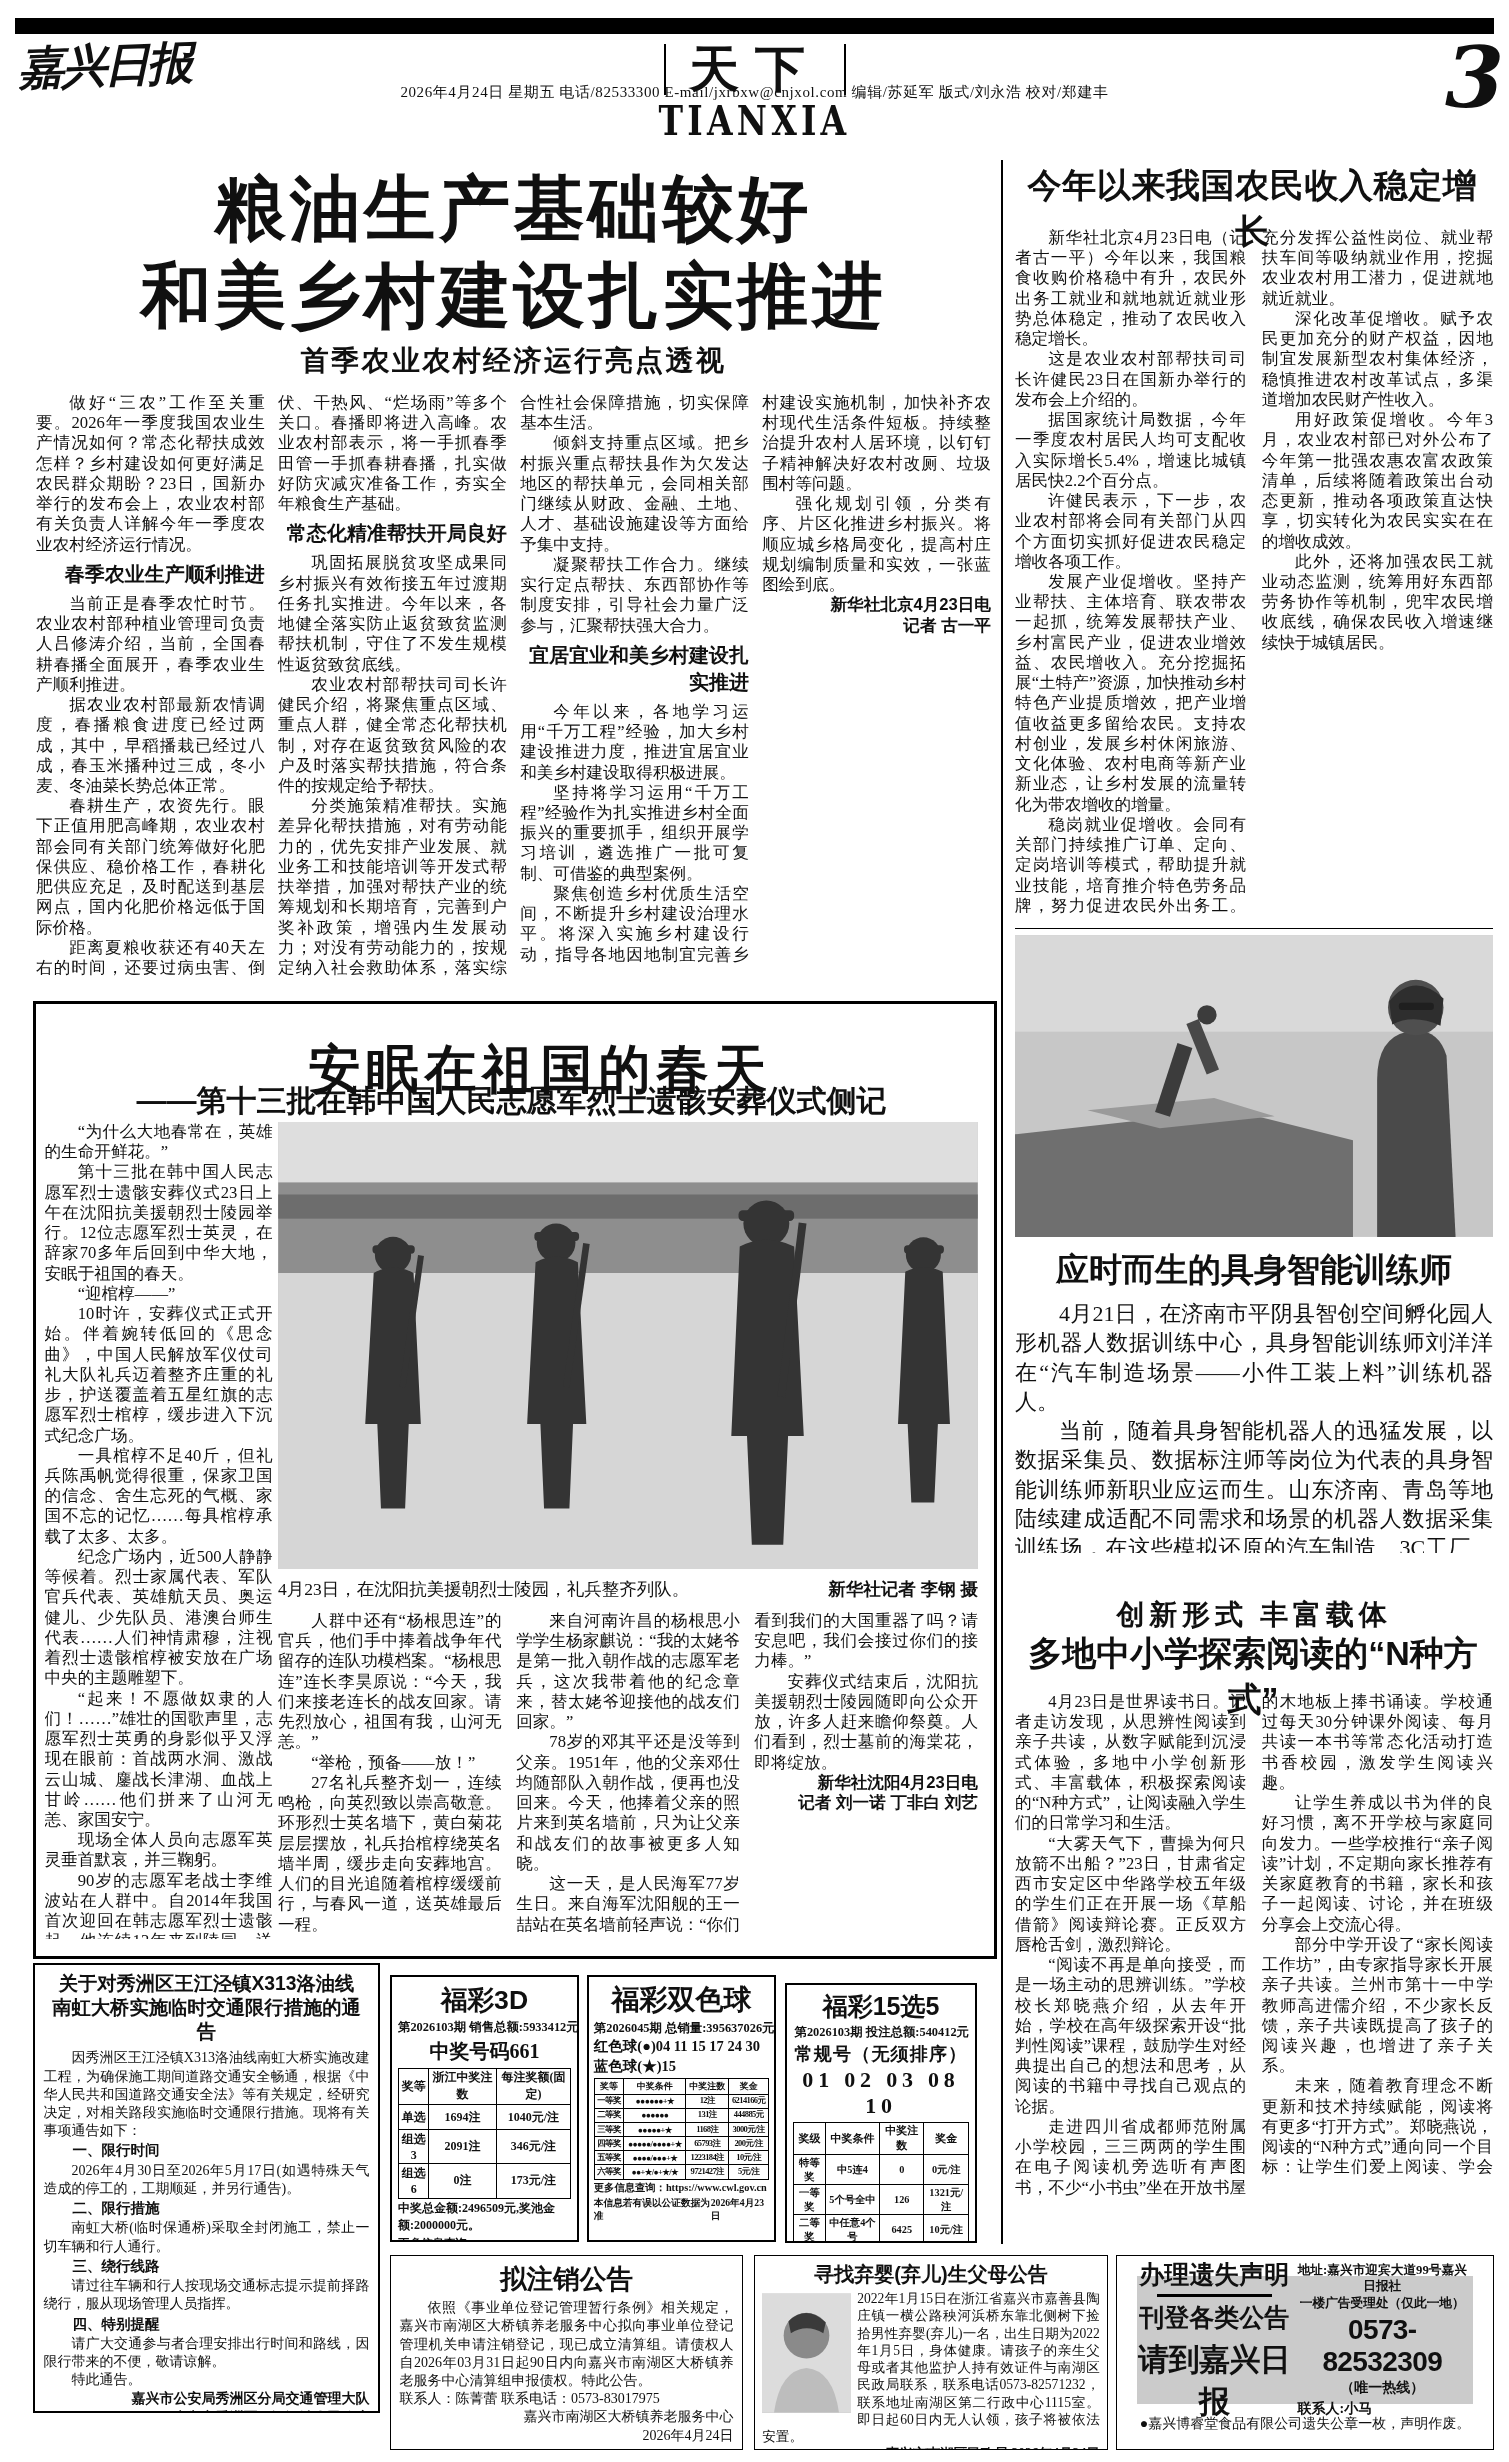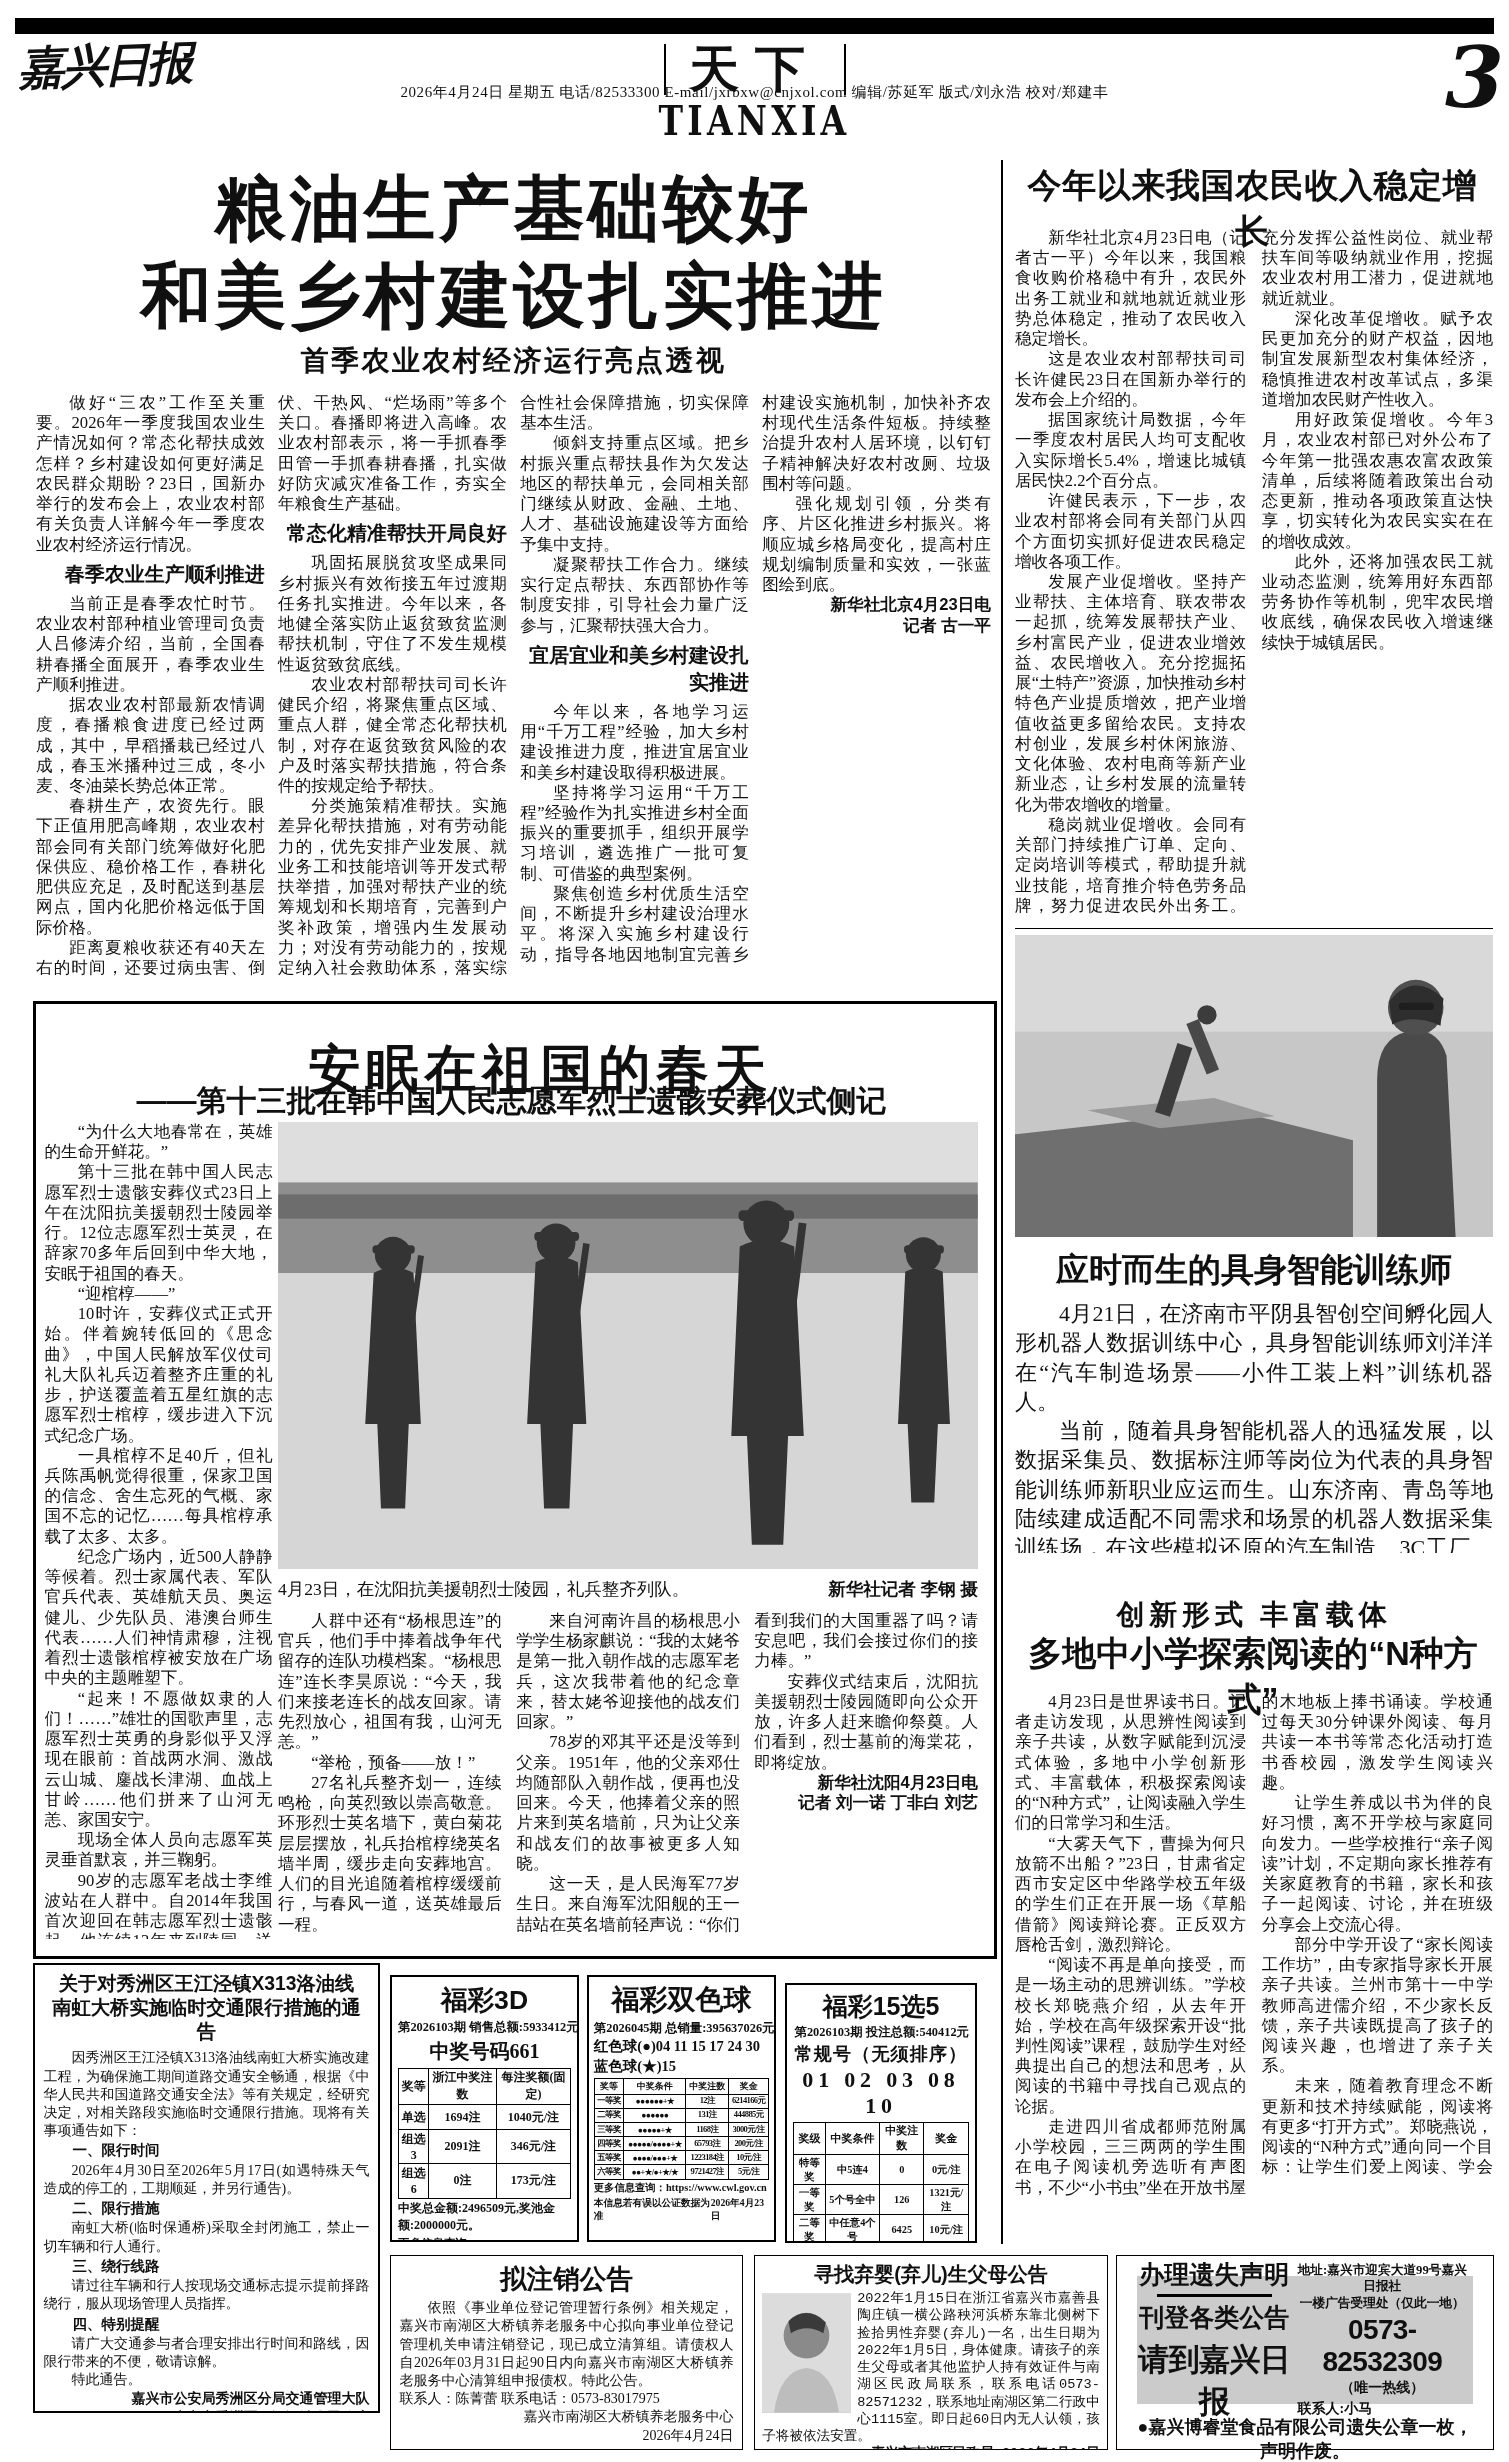--- a/index.html
+++ b/index.html
@@ -92,33 +92,33 @@
   .cancel{left:390px;top:2255px;width:353px;height:195px;border:1.8px solid #000;box-sizing:border-box;
           padding:4.8px 8.5px;font-size:14px;}
   .cancel-title{text-align:center;font-family:"Liberation Sans",sans-serif;font-weight:900;font-size:26.6px;margin-bottom:2.4px;}
   .cancel p{margin:0;text-indent:2em;text-align:justify;line-height:1.3;}
   .cancel .sig{text-indent:0;text-align:right;}
   .baby{left:754px;top:2255px;width:354px;height:195px;border:1.8px solid #000;box-sizing:border-box;
         padding:4.8px 7.2px;font-size:13.6px;overflow:hidden;}
   .baby-title{text-align:center;font-family:"Liberation Sans",sans-serif;font-weight:900;font-size:20px;margin-bottom:2.4px;}
   .baby-photo{float:left;width:89px;height:120px;margin:2.4px 6px 2.4px 0;
               background:linear-gradient(180deg,#e6e6e6,#cfcfcf);position:relative;}
-  .baby p{margin:0;text-align:justify;line-height:1.27;font-family:Liberation Mono, monospace;}
+  .baby p{margin:0;text-align:justify;line-height:1.27;}
   .baby .sig{text-align:right;font-weight:700;}
   .adbox{left:1116px;top:2255px;width:378px;height:195px;border:1.2px solid #000;box-sizing:border-box;padding:20px;}
   .adgrey{background:#cbcbcb;width:100%;height:128px;display:flex;align-items:center;}
   .adleft{width:46%;text-align:center;font-family:"Liberation Sans",sans-serif;font-weight:900;}
   .adl1{font-size:25px;} .adl2{font-size:25px;margin-top:3.6px;} .adl3{font-size:31px;margin-top:4.8px;letter-spacing:-0.6px;}
   .adhr{width:115px;height:3px;background:#000;margin:3.6px auto;}
   .adright{width:54%;text-align:center;}
   .adaddr{font-size:12.7px;font-weight:700;line-height:1.3;}
   .adphone{font-family:"Liberation Sans",sans-serif;font-weight:900;font-size:28px;margin-top:2.4px;letter-spacing:-0.6px;}
   .adhot{font-size:14px;font-weight:700;margin-top:1.2px;}
   .adcontact{font-size:14px;font-weight:700;text-align:left;margin:3.6px 0 0 6px;}
-  .adloss{font-size:18px;font-weight:700;margin-top:11px;text-align:center;font-family:"Liberation Sans",sans-serif;}
+  .adloss{font-size:14px;font-weight:400;margin-top:11px;text-align:center;font-family:"Liberation Sans",sans-serif;}
   
   svg{display:block;}
 </style>
 </head>
 <body>
 
 <div class="page">
 
   <div class="abs topbar"></div>
   <div class="abs masthead">嘉兴日报</div>

